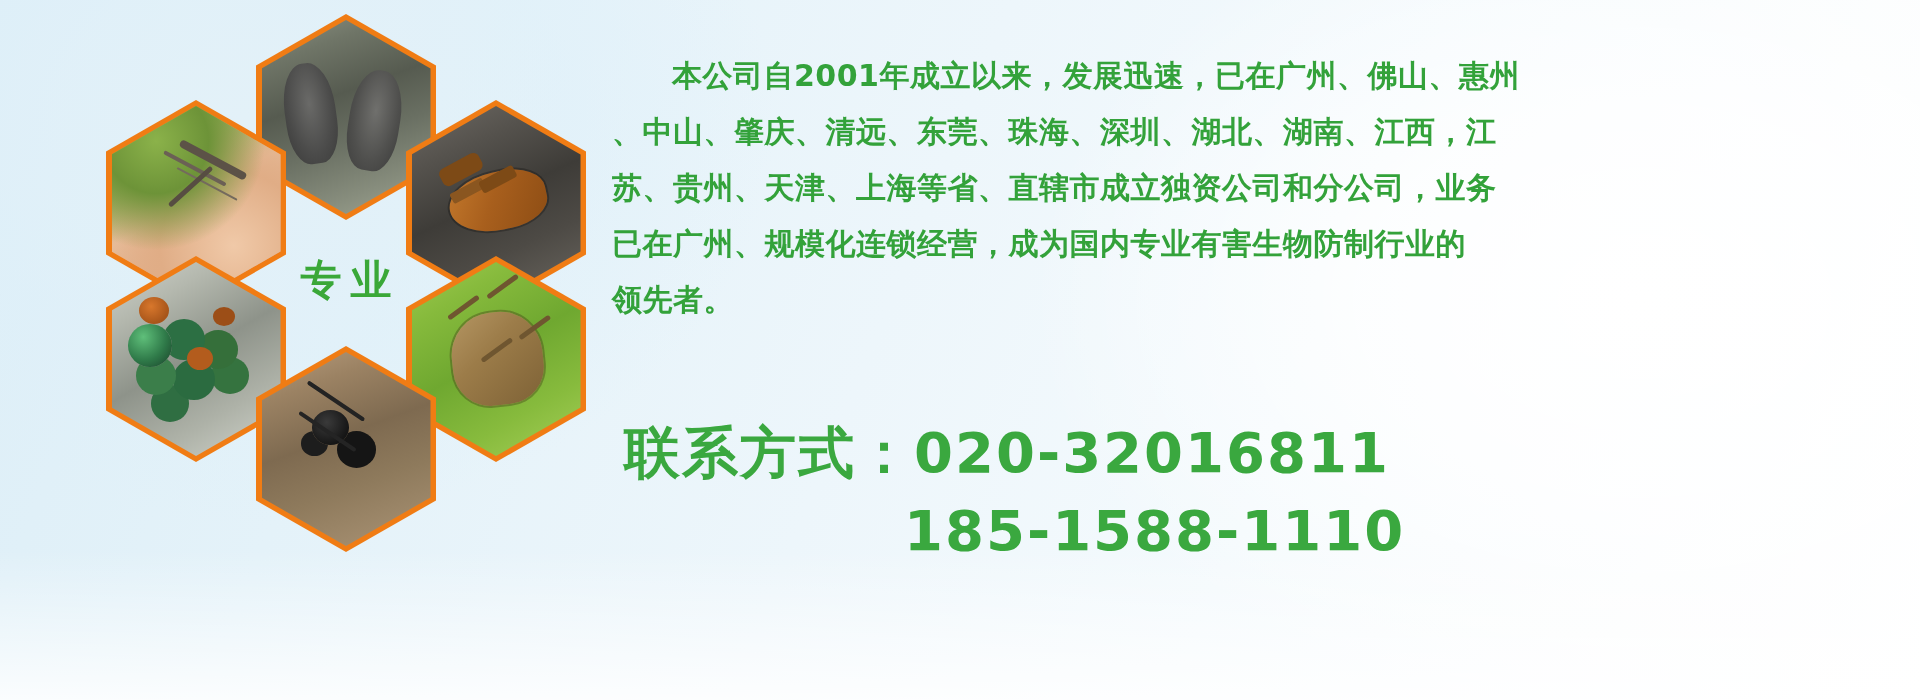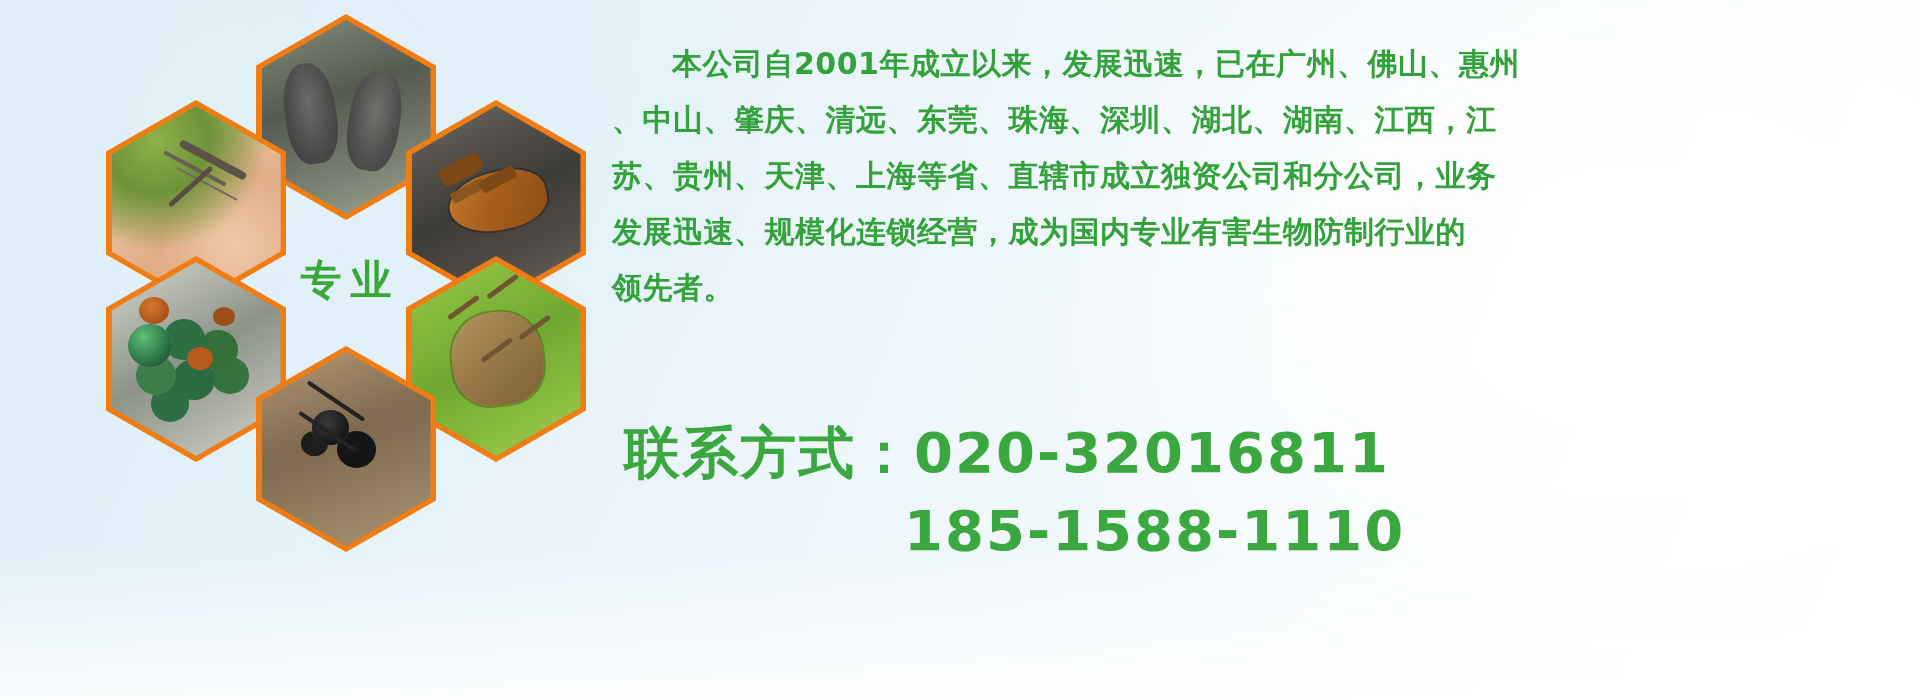--- a/index.html
+++ b/index.html
@@ -131,21 +131,21 @@
     border-radius:46% 46% 40% 40%;transform:rotate(-6deg);
     box-shadow:0 0 0 2px rgba(60,45,20,.35);
   }
   .ph-stinkbug:after{
     content:"";position:absolute;left:20%;top:22%;width:22%;height:5px;
     background:#6f5630;border-radius:3px;transform:rotate(-36deg);
     box-shadow:44px 6px 0 0 #6f5630, 2px 54px 0 0 #6f5630, 46px 58px 0 0 #6f5630;
   }
   
   #copy{
-    position:absolute;left:612px;top:36px;width:1295px;
+    position:absolute;left:612px;top:48px;width:1295px;
     color:#33a23a;
     font-family:"DejaVu Sans","Liberation Sans",sans-serif;
     font-size:30px;font-weight:bold;line-height:56px;letter-spacing:0.5px;
   }
   #copy p{margin:0;white-space:nowrap;}
   #copy p.indent{text-indent:60px;}
   #contact{
     position:absolute;left:612px;top:398px;width:1295px;
     color:#3aa83f;
     font-family:"DejaVu Sans","Liberation Sans",sans-serif;
@@ -200,21 +200,21 @@
     <div id="hex-center">
       <div class="center-line">专业</div>
     </div>
 
   </div>
 
   <div id="copy">
     <p class="indent">本公司自2001年成立以来，发展迅速，已在广州、佛山、惠州</p>
     <p>、中山、肇庆、清远、东莞、珠海、深圳、湖北、湖南、江西，江</p>
     <p>苏、贵州、天津、上海等省、直辖市成立独资公司和分公司，业务</p>
-    <p>发展迅速、规模化连锁经营，成为国内专业有害生物防制行业的</p>
+    <p>已在广州、规模化连锁经营，成为国内专业有害生物防制行业的</p>
     <p>领先者。</p>
   </div>
 
   <div id="contact">
     <div class="line1">联系方式：020-32016811</div>
     <div class="line2">185-1588-1110</div>
   </div>
 
 </div>
 

